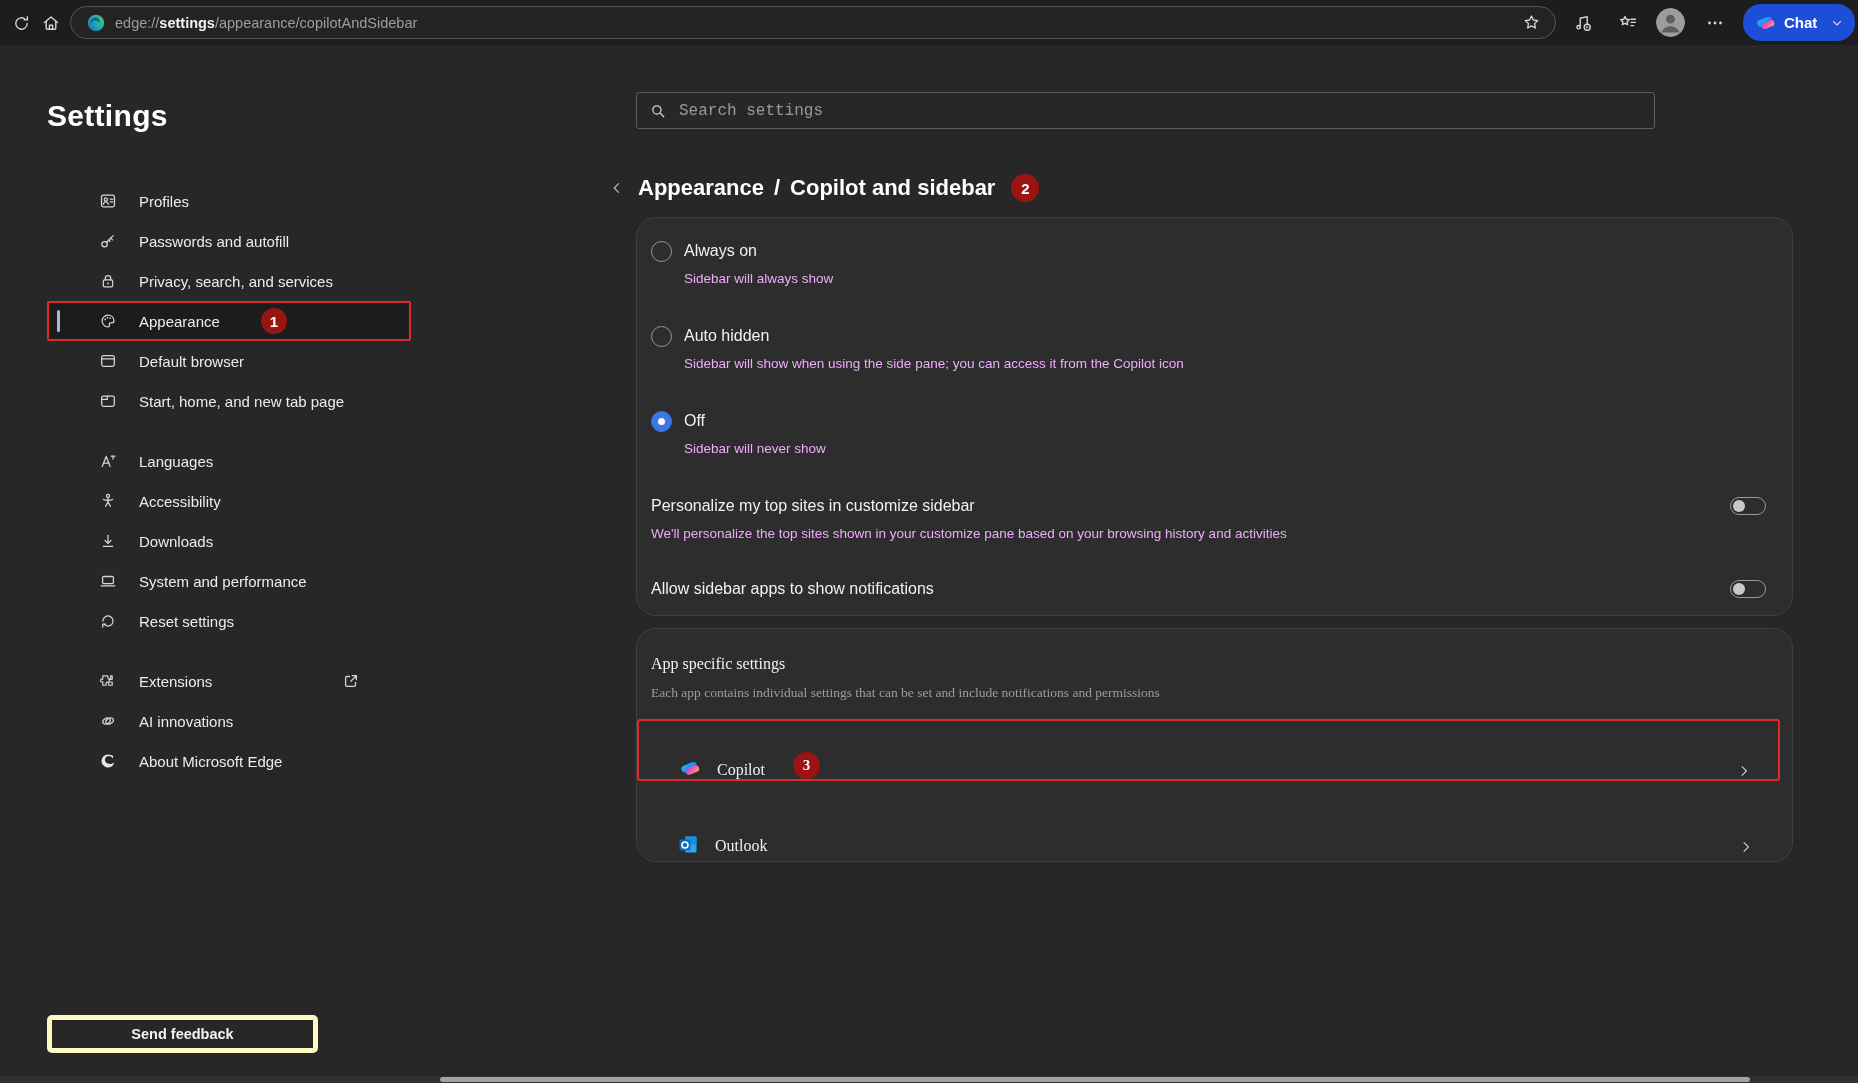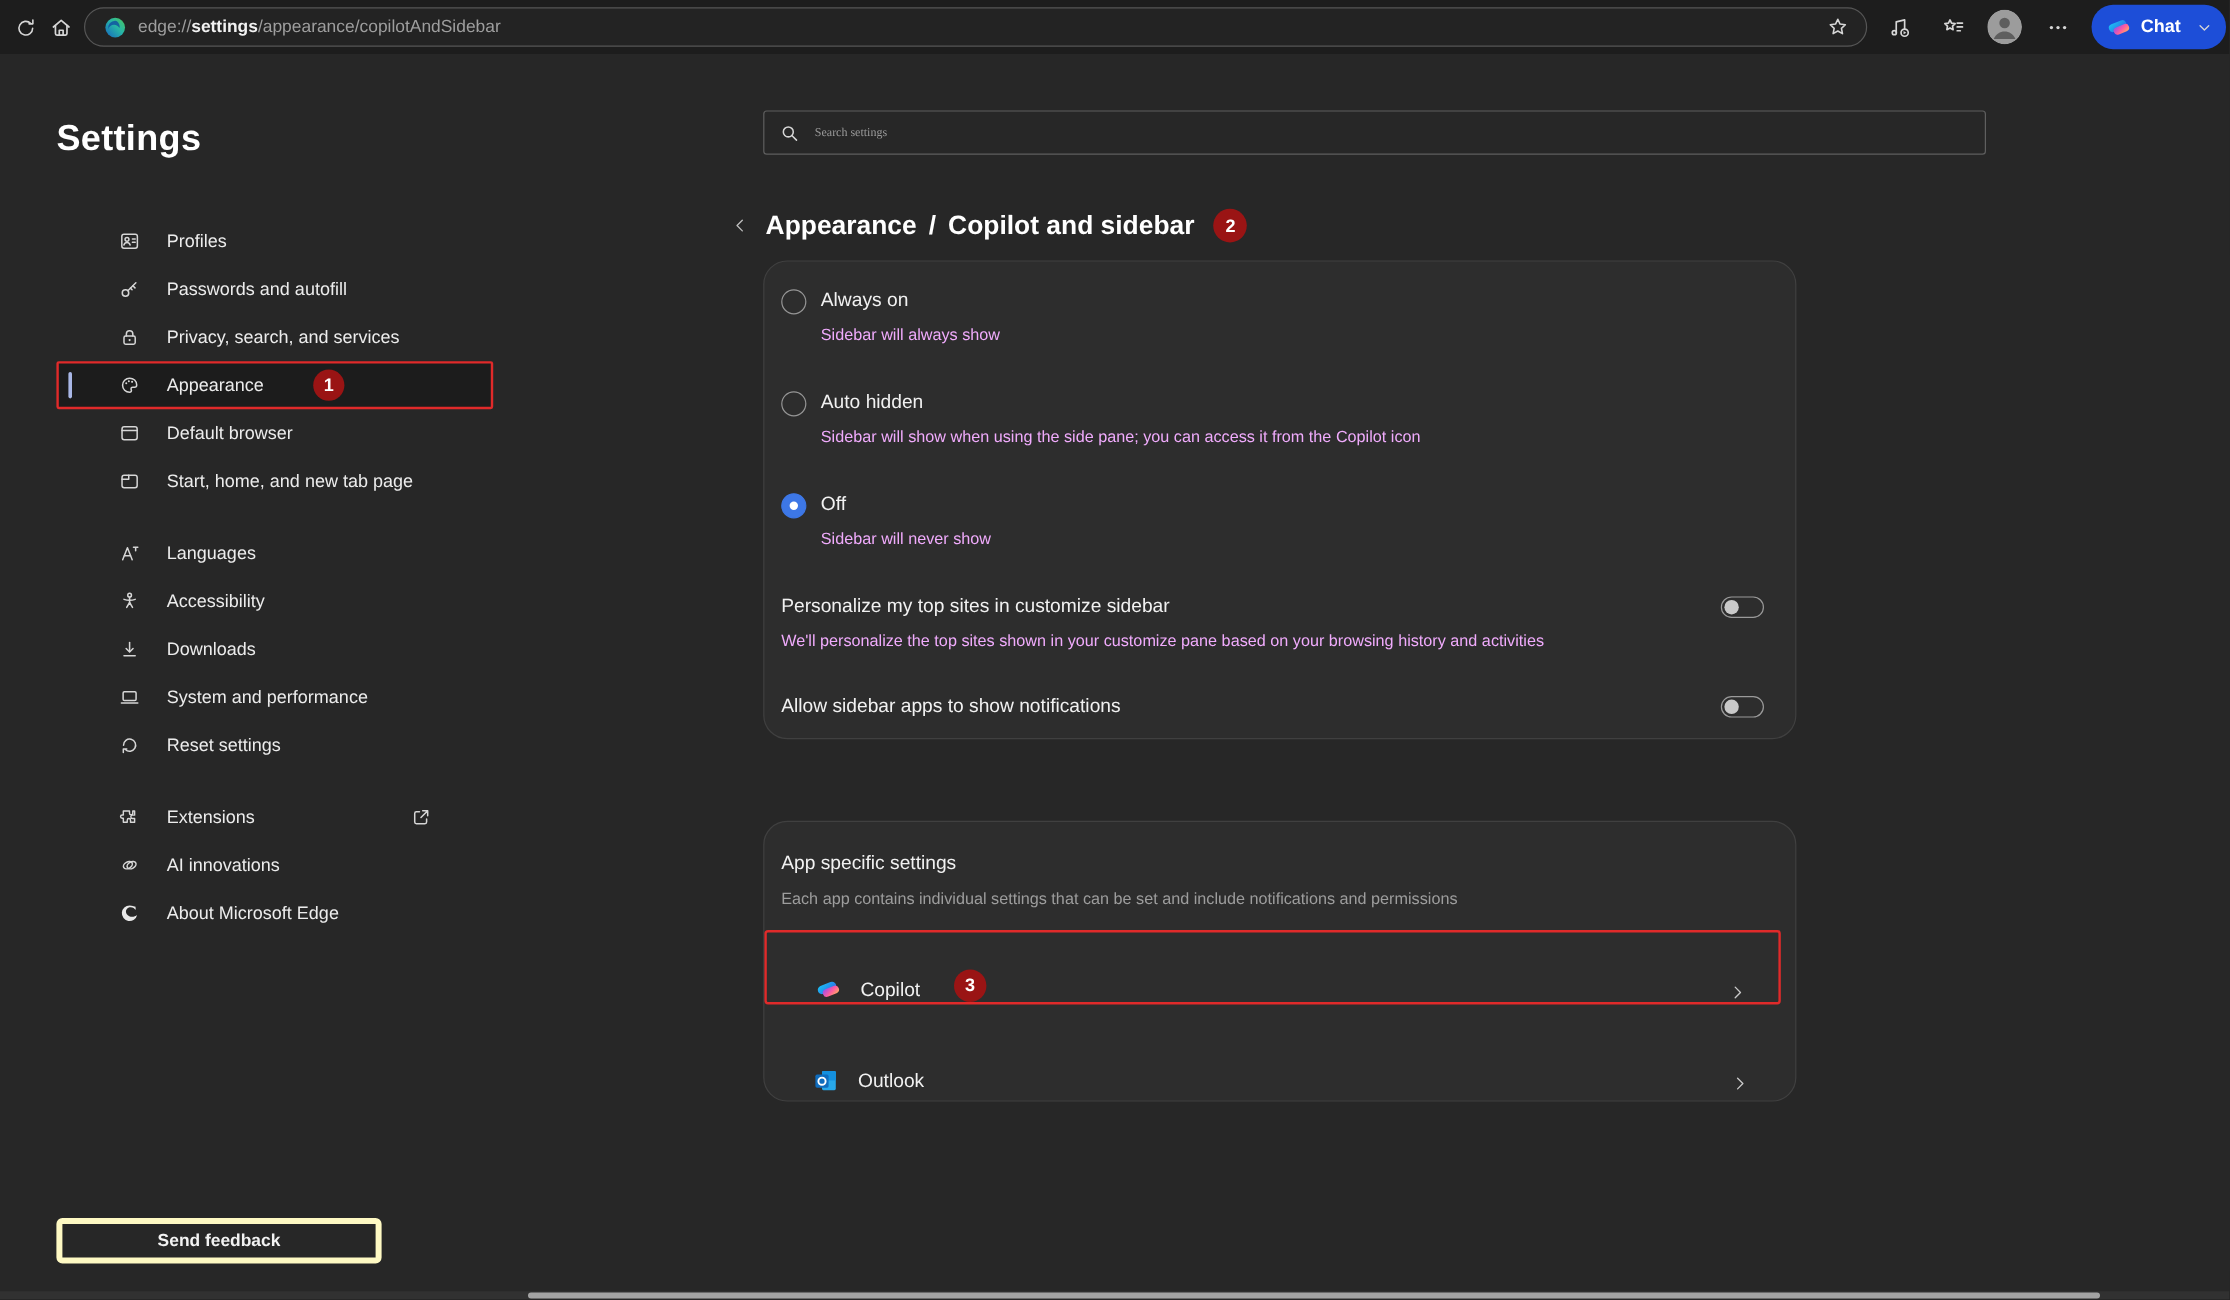--- a/index.html
+++ b/index.html
@@ -37,44 +37,44 @@
   .sb-item .num-badge{position:absolute;left:212px;top:5px;}
   .ext-link{position:absolute;left:295px;top:11px;}
   .send-feedback{position:absolute;left:0px;top:916px;width:271px;height:38px;background:transparent;
                  border:5px solid #fef9c3;border-radius:5px;color:#f2f2f2;font-size:14.5px;font-weight:700;
                  font-family:"Liberation Sans",sans-serif;cursor:pointer;}
 
   
   .search-box{position:absolute;left:636px;top:92px;width:1019px;height:37px;box-sizing:border-box;
               border:1px solid #5f5f5f;border-radius:3px;display:flex;align-items:center;padding:0 12px;gap:10px;background:#272727;}
   .search-box input{flex:1;background:transparent;border:none;outline:none;color:#e8e8e8;
-                    font-size:10px;font-family:Liberation Serif, serif;}
+                    font-size:16px;font-family:Liberation Mono, monospace;}
   .search-box input::placeholder{color:#9a9a9a;}
 
   .heading-row{position:absolute;left:608px;top:170px;height:36px;display:flex;align-items:center;}
   .heading-row .back{width:18px;display:flex;align-items:center;justify-content:center;cursor:pointer;margin-right:12px;}
   .heading-row h1{font-size:22px;font-weight:700;color:#fff;margin:0;white-space:nowrap;}
   .heading-row h1 .sep{margin:0 10px;font-weight:700;}
   .heading-row .num-badge{width:28px;height:28px;margin-left:16px;}
 
-  .card{position:absolute;left:636px;width:861px;box-sizing:border-box;background:#2d2d2d;
+  .card{position:absolute;left:636px;width:1157px;box-sizing:border-box;background:#2d2d2d;
         border:1px solid #404040;border-radius:20px;}
   .card-visibility{top:217px;height:399px;padding:22px 20px 0 14px;}
   .radio-option{display:flex;gap:12px;margin-bottom:36px;cursor:pointer;}
   .radio{width:21px;height:21px;box-sizing:border-box;border:1px solid #969696;border-radius:50%;flex:0 0 auto;margin-top:1px;}
   .radio.checked{background:#3d77e6;border-color:#3d77e6;position:relative;}
   .radio.checked::after{content:"";position:absolute;inset:6px;background:#fff;border-radius:50%;}
   .opt-label{font-size:16px;color:#f1f1f1;line-height:22px;}
   .opt-desc{font-size:13.5px;color:#f0abfc;line-height:20px;margin-top:7px;}
   .toggle-row{display:flex;justify-content:space-between;align-items:flex-start;margin-bottom:34px;}
   .toggle{width:36px;height:18px;box-sizing:border-box;border:1px solid #9a9a9a;border-radius:10px;
           position:relative;flex:0 0 auto;margin-top:2px;margin-right:6px;cursor:pointer;}
   .toggle .knob{position:absolute;left:2px;top:2px;width:12px;height:12px;border-radius:50%;background:#c9c9c9;}
 
-  .card-apps{top:684px;height:234px;padding:24px 12px 0 0;}
+  .card-apps{top:628px;height:234px;padding:24px 12px 0 0;font-family:Liberation Serif, serif;}
   .apps-header{padding:0 14px;}
   .apps-title{font-size:16px;color:#f1f1f1;line-height:22px;}
   .apps-desc{font-size:13.5px;color:#9d9d9d;line-height:20px;margin-top:8px;}
   .app-rows{margin-top:16px;}
   .app-row{height:62px;display:flex;align-items:flex-end;box-sizing:border-box;
            padding:0 26px 0 40px;font-size:16px;color:#f1f1f1;cursor:pointer;}
   .app-row.highlighted{border:2px solid #e02a2a;border-radius:3px;margin-bottom:12px;}
   .app-row .app-label{margin-left:16px;}
   .app-row .num-badge{margin-left:28px;width:27px;height:27px;}
   .app-row .chev{margin-left:auto;}

